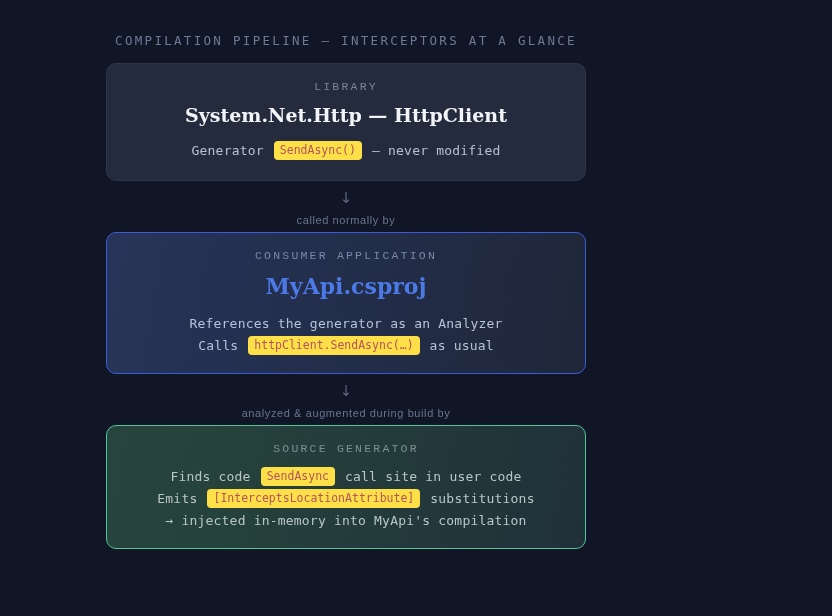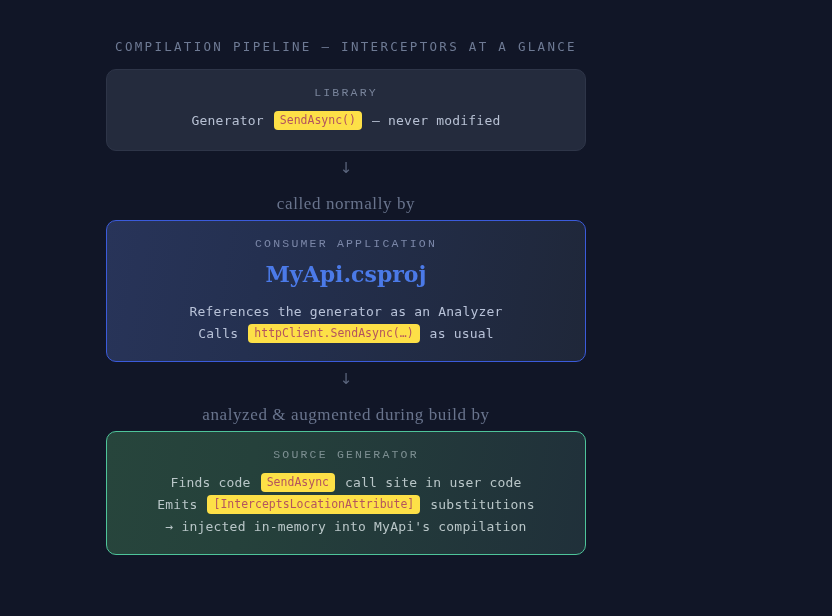--- a/index.html
+++ b/index.html
@@ -10,21 +10,21 @@
     width: 832px;
     height: 616px;
     background: #111627;
     font-family: "DejaVu Sans Mono", monospace;
     overflow: hidden;
   }
   .page {
     width: 692px;
     height: 616px;
     box-sizing: border-box;
-    padding: 6px;
+    padding: 0;
     position: relative;
   }
   .page-title {
     text-align: center;
     color: #6e7a94;
     font-family: "DejaVu Sans Mono", monospace;
     font-size: 12.5px;
     letter-spacing: 2.3px;
     margin: 0;
     padding-top: 33px;
@@ -110,39 +110,40 @@
     padding: 7px 0 6px 0;
   }
   .connector-arrow {
     color: #5b6symbol;
     color: #5a647c;
     font-size: 15px;
     line-height: 20px;
     font-family: "DejaVu Sans", sans-serif;
   }
   .connector-label {
-    font-family: Liberation Serif, serif;
-    font-size: 17px;
+    font-family: Liberation Sans, sans-serif;
+    font-size: 11px;
     color: #69748d;
     letter-spacing: 0.6px;
-    margin-top: 16px;
+    margin-top: 6px;
     white-space: nowrap;
   }
 </style>
 </head>
 <body>
 
 <div class="page">
 
   <div class="page-title">COMPILATION PIPELINE — INTERCEPTORS AT A GLANCE</div>
 
   <div class="flow">
 
     <div class="card card-library">
       <div class="eyebrow">LIBRARY</div>
+      <div class="card-title title-library">System.Net.Http — HttpClient</div>
       <div class="card-line">
         <span>Generator</span>
         <span class="chip">SendAsync()</span>
         <span>— never modified</span>
       </div>
     </div>
 
     <div class="connector">
       <div class="connector-arrow">↓</div>
       <div class="connector-label">called normally by</div>

